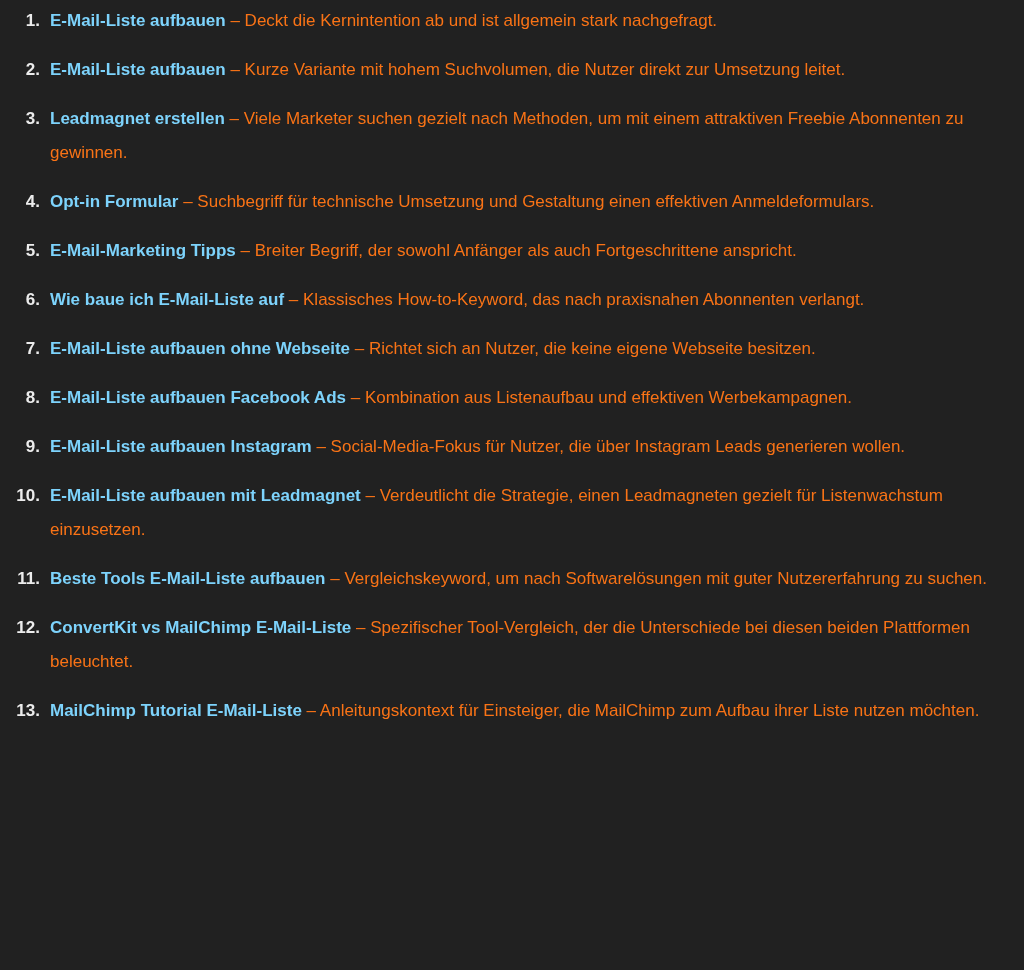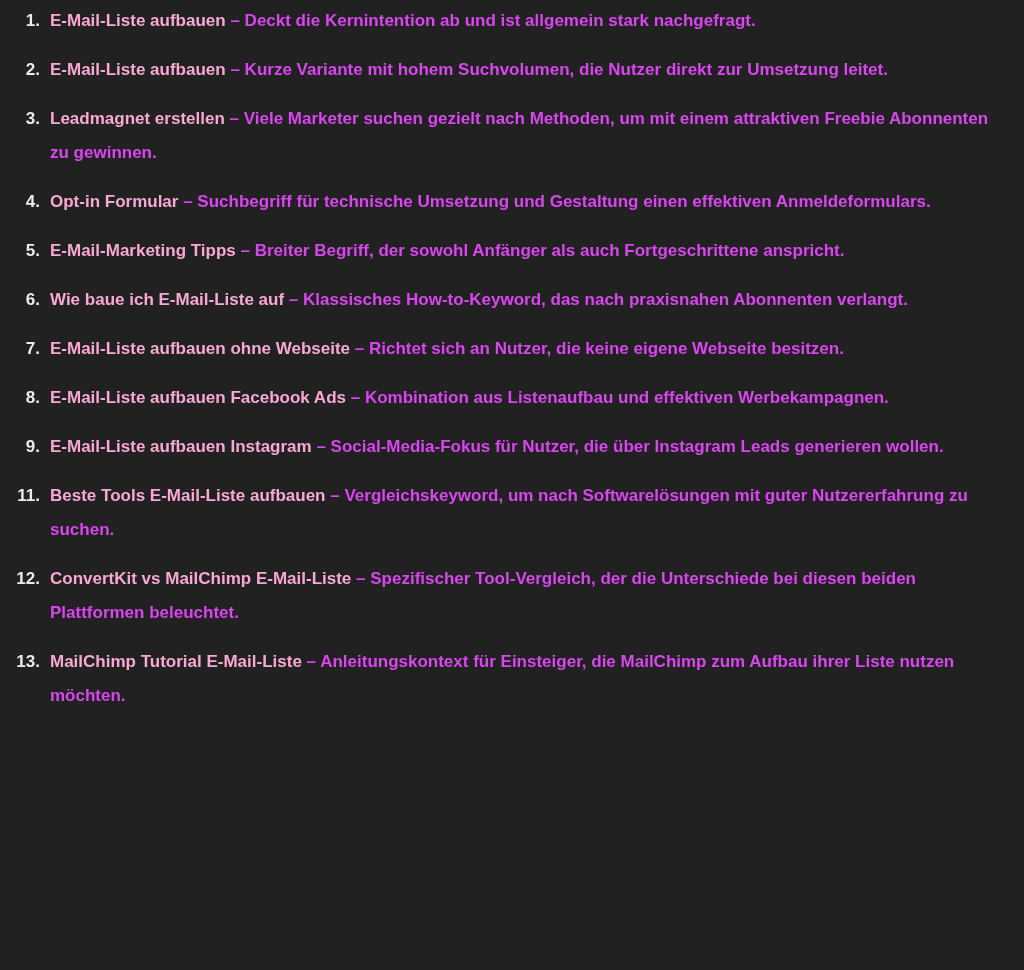--- a/index.html
+++ b/index.html
@@ -37,25 +37,25 @@
     position: absolute;
     left: 0;
     top: 0;
     width: 40px;
     text-align: right;
     font-weight: 700;
     color: #ececec;
   }
   .item-keyword {
     font-weight: 700;
-    color: #f9a8d4;
+    color: #7dd3fc;
   }
   .item-description {
-    font-weight: 700;
-    color: #d946ef;
+    font-weight: 400;
+    color: #f97316;
   }
 </style>
 </head>
 <body>
 
 <div class="page">
   <ol class="keyword-list">
     <li class="keyword-item">
       <span class="item-number">1.</span>
       <strong class="item-keyword">E-Mail-Liste aufbauen</strong>
@@ -95,20 +95,25 @@
       <span class="item-number">8.</span>
       <strong class="item-keyword">E-Mail-Liste aufbauen Facebook Ads</strong>
       <span class="item-description">– Kombination aus Listenaufbau und effektiven Werbekampagnen.</span>
     </li>
     <li class="keyword-item">
       <span class="item-number">9.</span>
       <strong class="item-keyword">E-Mail-Liste aufbauen Instagram</strong>
       <span class="item-description">– Social-Media-Fokus für Nutzer, die über Instagram Leads generieren wollen.</span>
     </li>
     <li class="keyword-item">
+      <span class="item-number">10.</span>
+      <strong class="item-keyword">E-Mail-Liste aufbauen mit Leadmagnet</strong>
+      <span class="item-description">– Verdeutlicht die Strategie, einen Leadmagneten gezielt für Listenwachstum einzusetzen.</span>
+    </li>
+    <li class="keyword-item">
       <span class="item-number">11.</span>
       <strong class="item-keyword">Beste Tools E-Mail-Liste aufbauen</strong>
       <span class="item-description">– Vergleichskeyword, um nach Softwarelösungen mit guter Nutzererfahrung zu suchen.</span>
     </li>
     <li class="keyword-item">
       <span class="item-number">12.</span>
       <strong class="item-keyword">ConvertKit vs MailChimp E-Mail-Liste</strong>
       <span class="item-description">– Spezifischer Tool-Vergleich, der die Unterschiede bei diesen beiden Plattformen beleuchtet.</span>
     </li>
     <li class="keyword-item">

